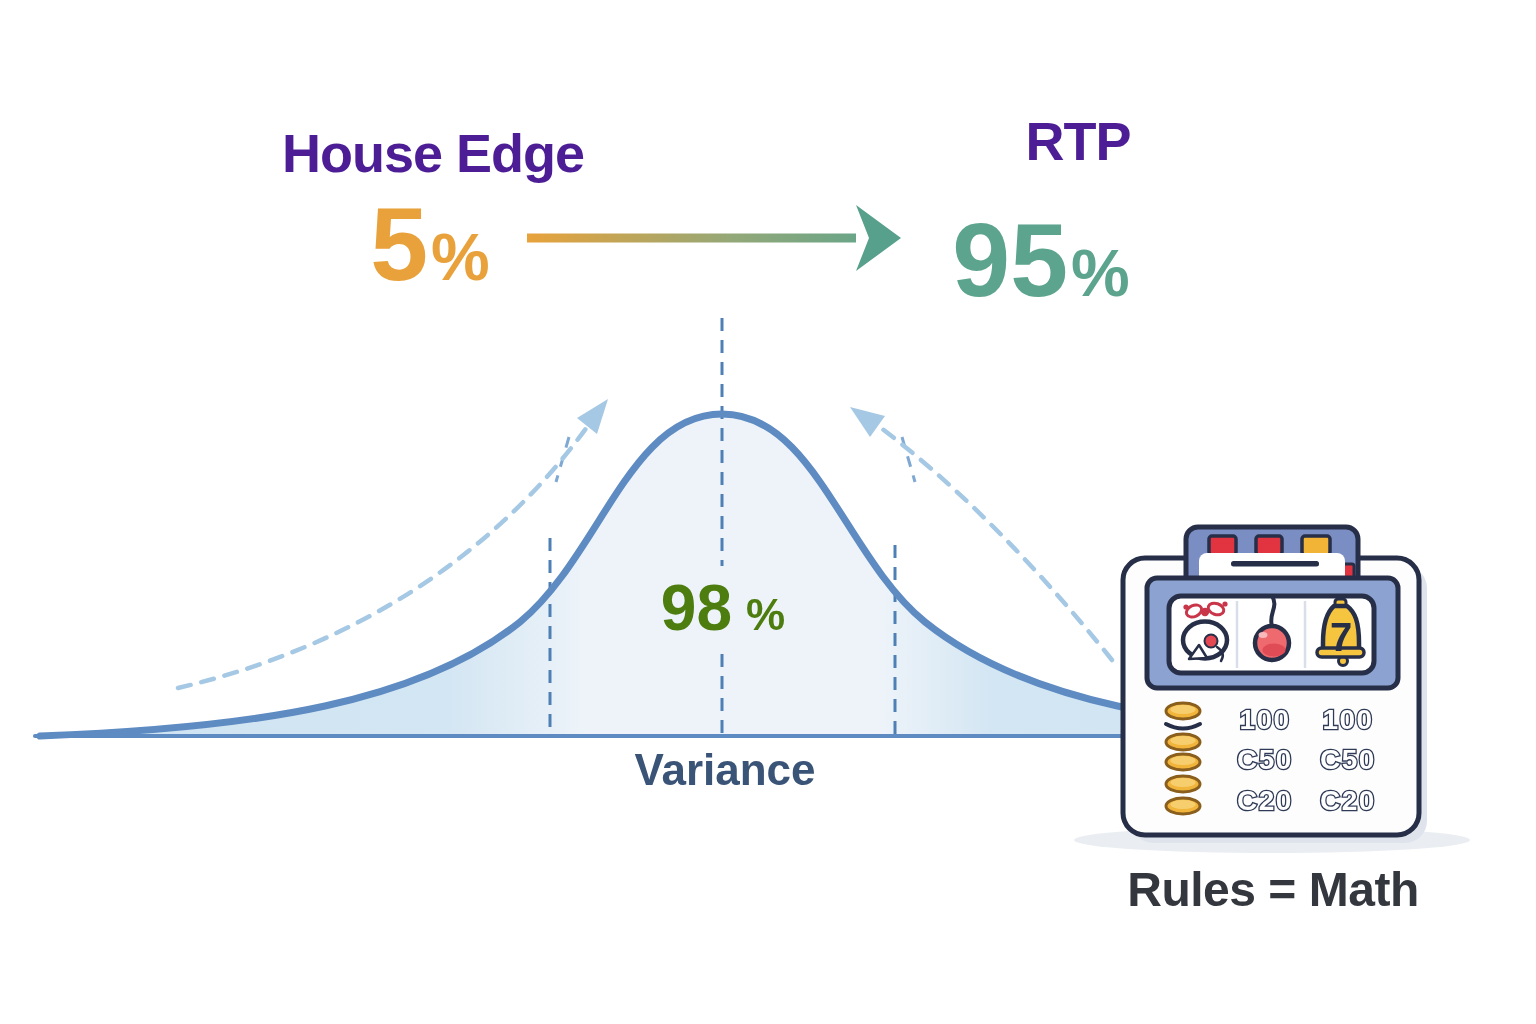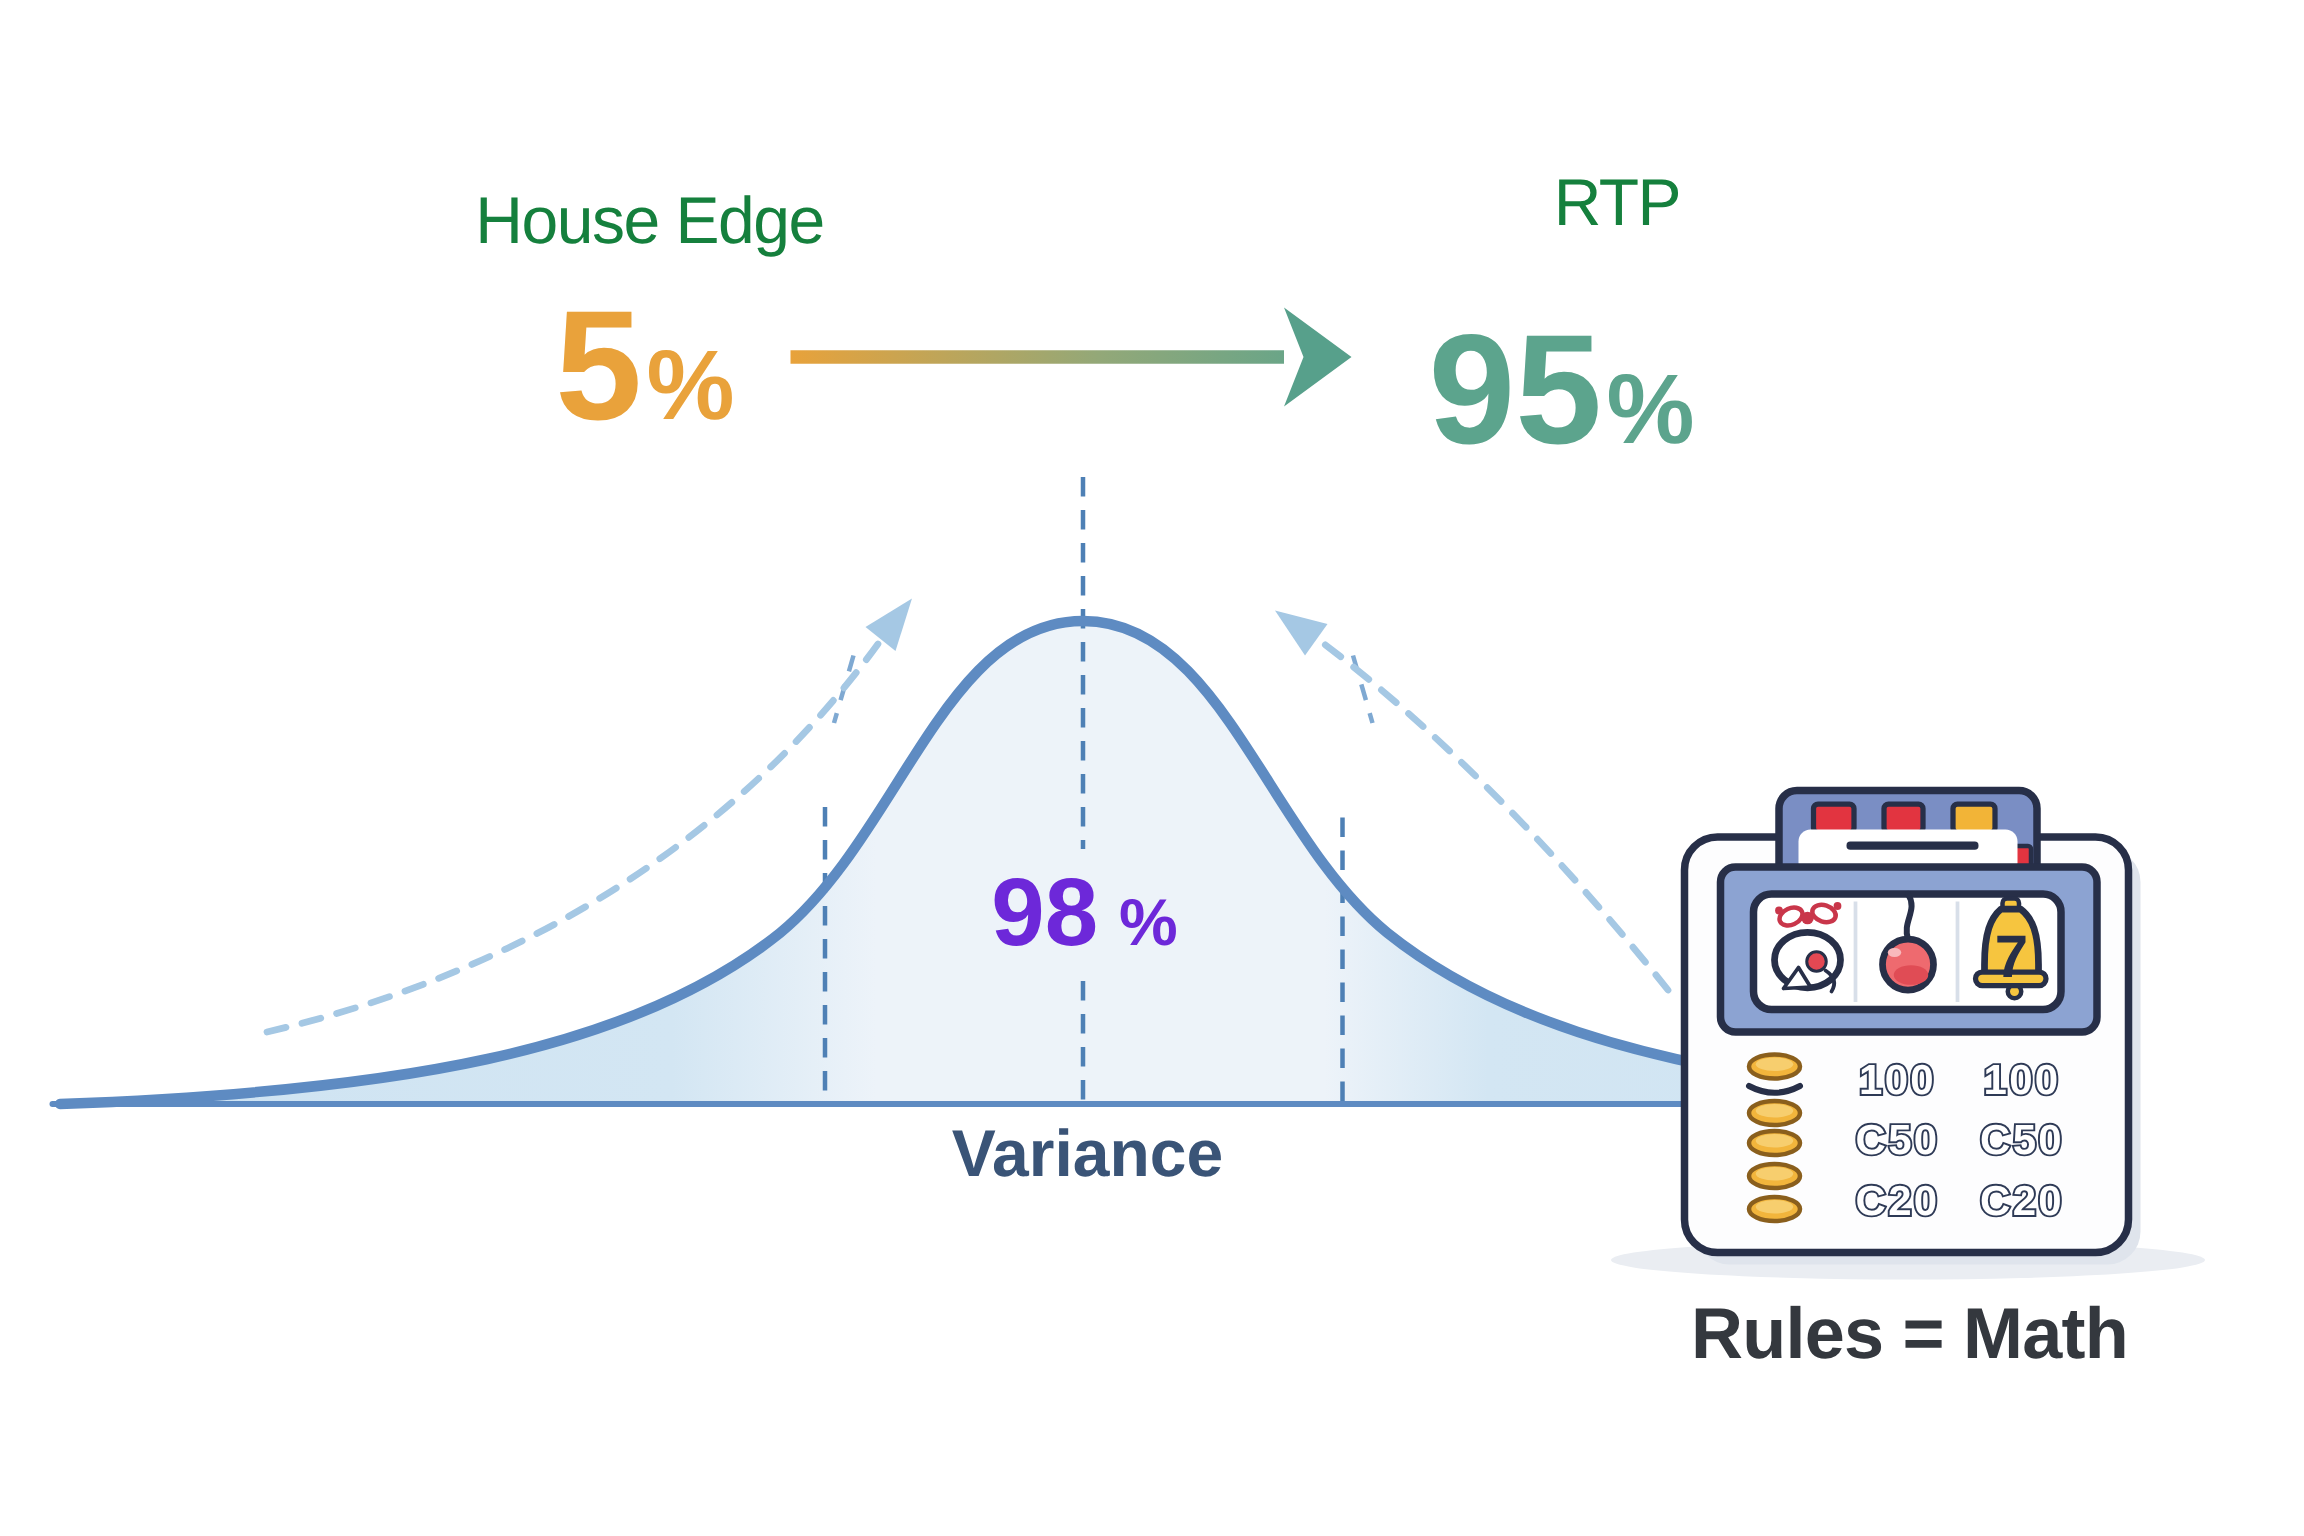--- a/index.html
+++ b/index.html
@@ -2,27 +2,27 @@
 <html><head>
 <meta charset="utf-8">
 <style>
   html,body{margin:0;padding:0;background:#ffffff;}
   .canvas{
     position:relative;width:1536px;height:1024px;background:#ffffff;overflow:hidden;
     font-family:"Liberation Sans",sans-serif;
   }
   .canvas svg{position:absolute;left:0;top:0;}
   .txt{position:absolute;white-space:nowrap;line-height:1;transform:translateX(-50%);}
-  .flow-label{font-size:44px;font-weight:normal;color:#15803d;letter-spacing:-1px;}
+  .flow-label{font-size:54px;font-weight:bold;color:#4c1d95;letter-spacing:-1px;}
   .flow-value{display:flex;align-items:baseline;gap:3px;}
   .flow-value .big{font-size:104px;font-weight:bold;}
   .flow-value .unit{font-size:66px;font-weight:bold;}
   .he{color:#E9A23B;}
   .rtp{color:#5CA48D;}
-  .coverage{display:flex;align-items:baseline;gap:14px;color:#6d28d9;justify-content:space-between;}
+  .coverage{display:flex;align-items:baseline;gap:14px;color:#4d7c0f;justify-content:space-between;}
   .coverage .big{font-size:64px;font-weight:bold;}
   .coverage .unit{font-size:44px;font-weight:bold;}
   .variance{font-size:44px;font-weight:bold;color:#3A5477;}
   .caption{font-size:48px;font-weight:bold;color:#34383E;letter-spacing:-0.5px;}
 </style>
 </head>
 <body>
 
 <div class="canvas">
 

